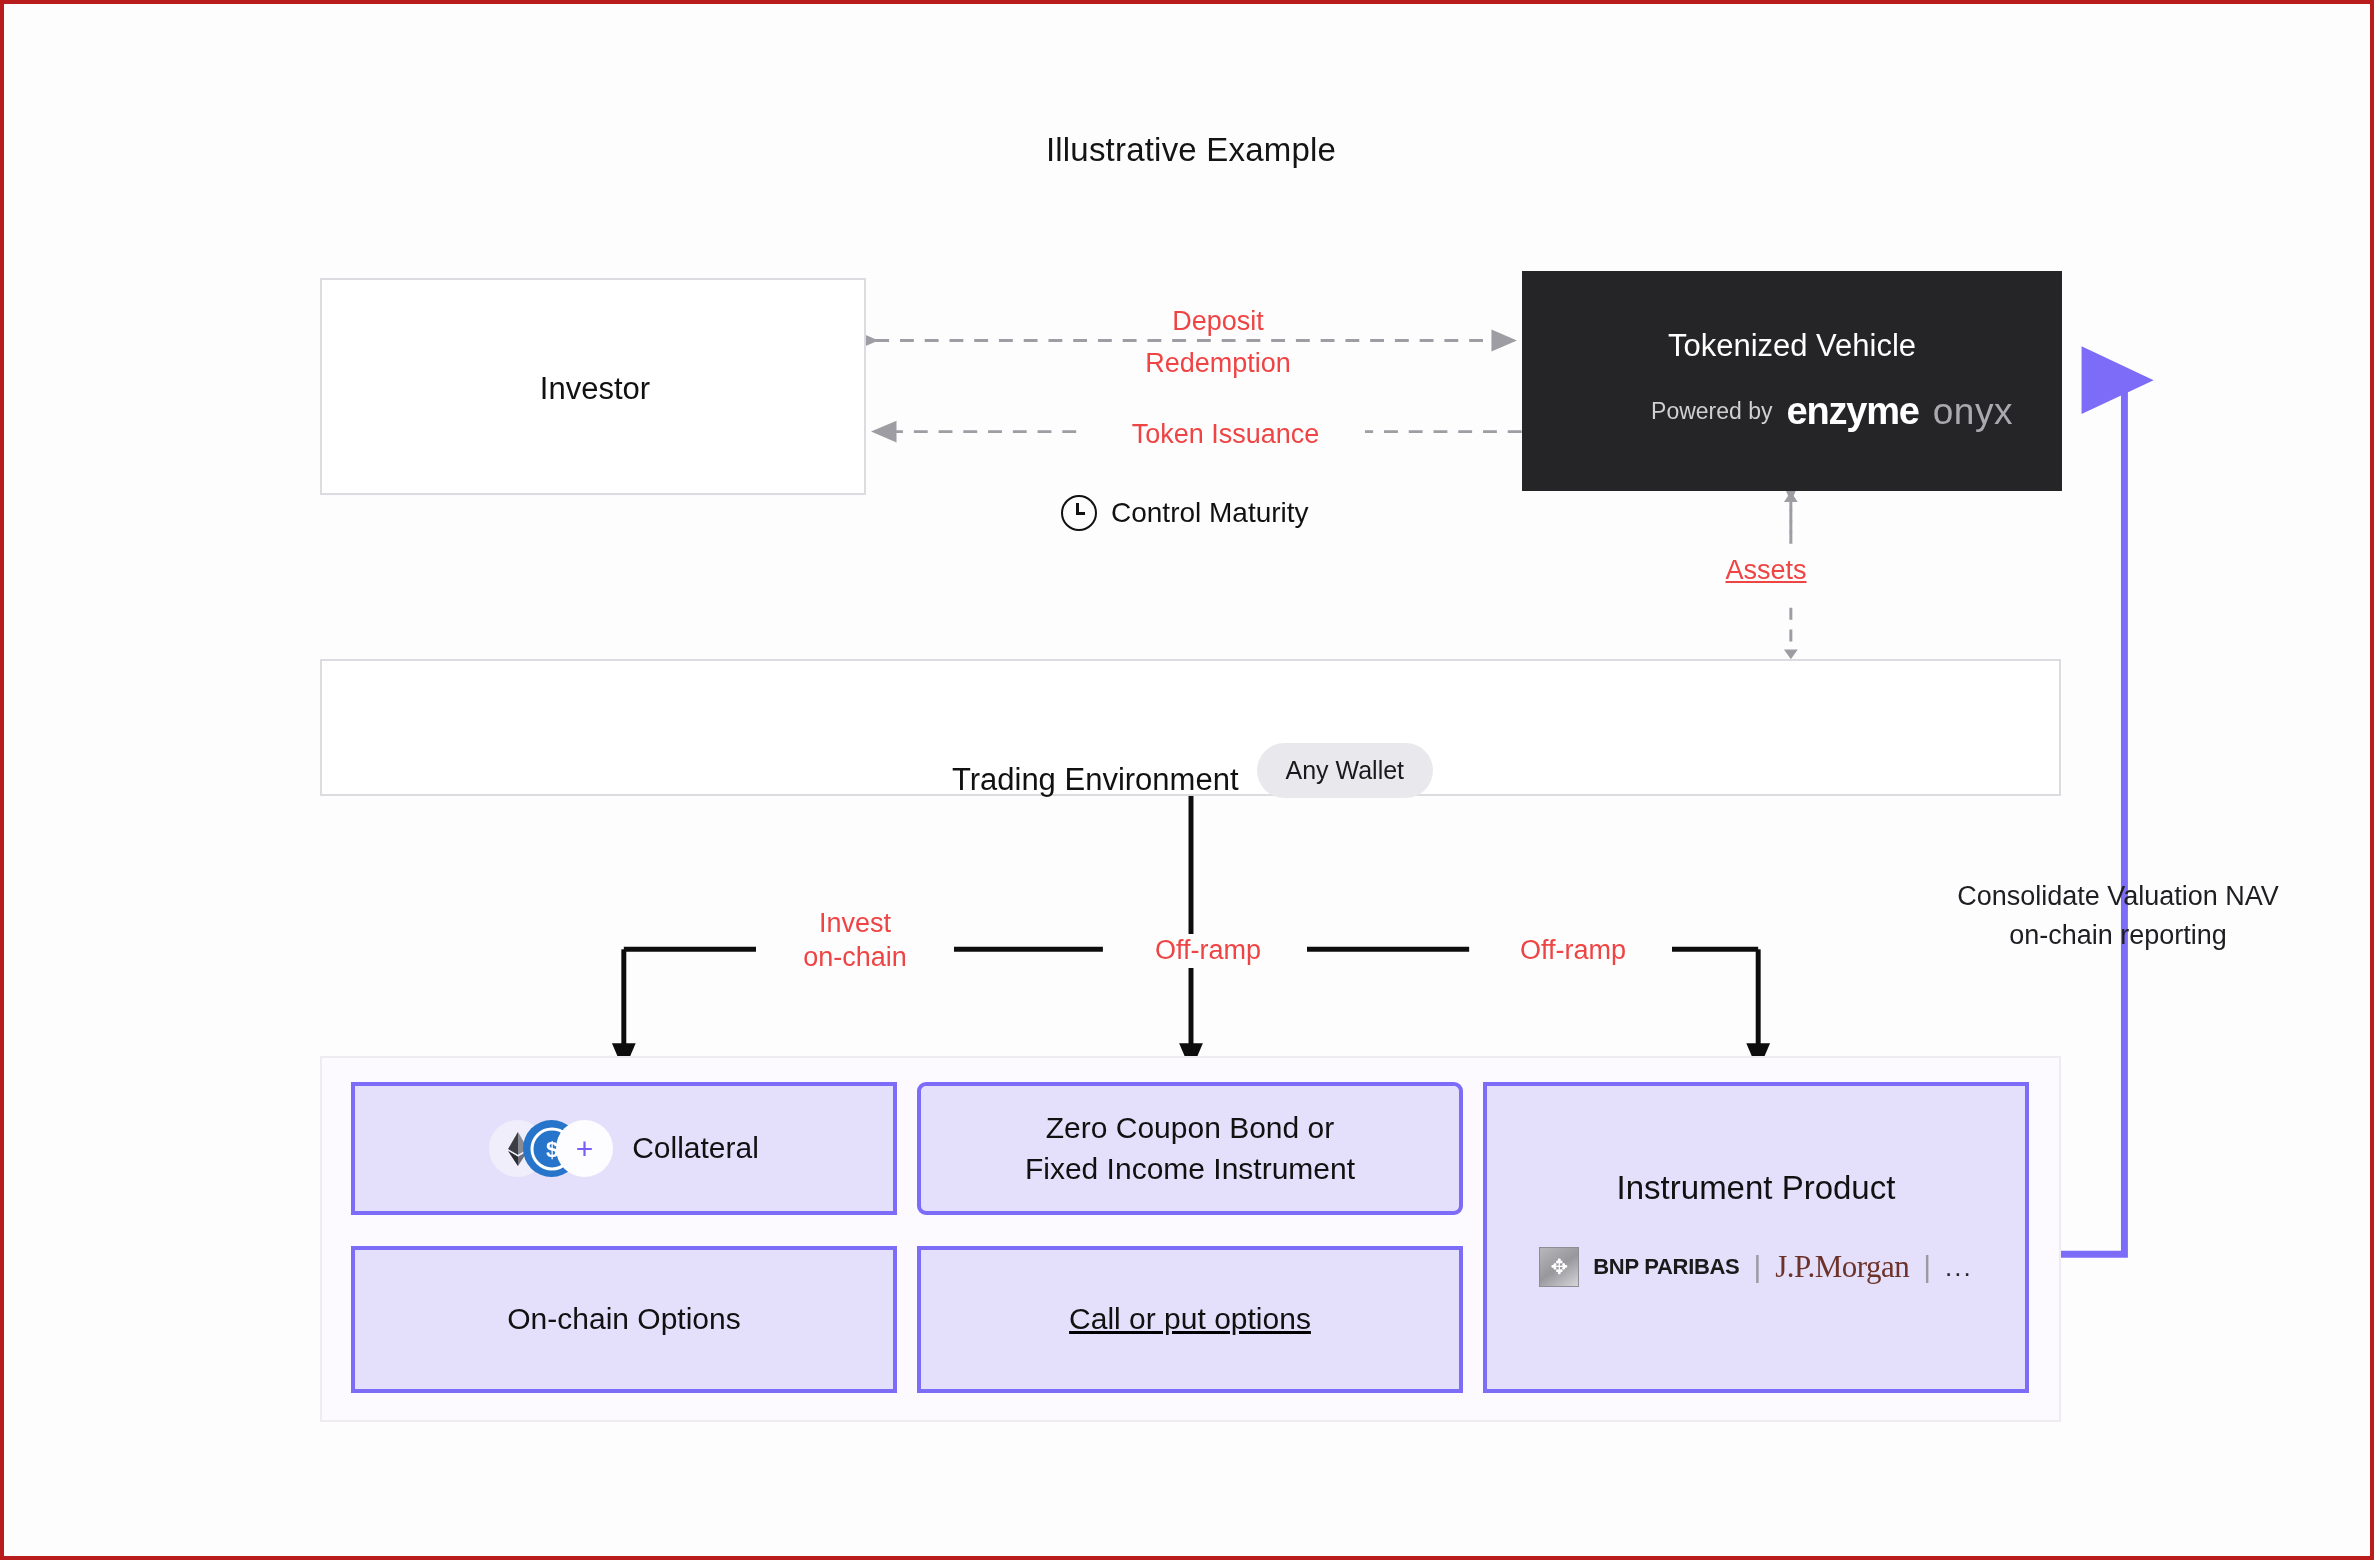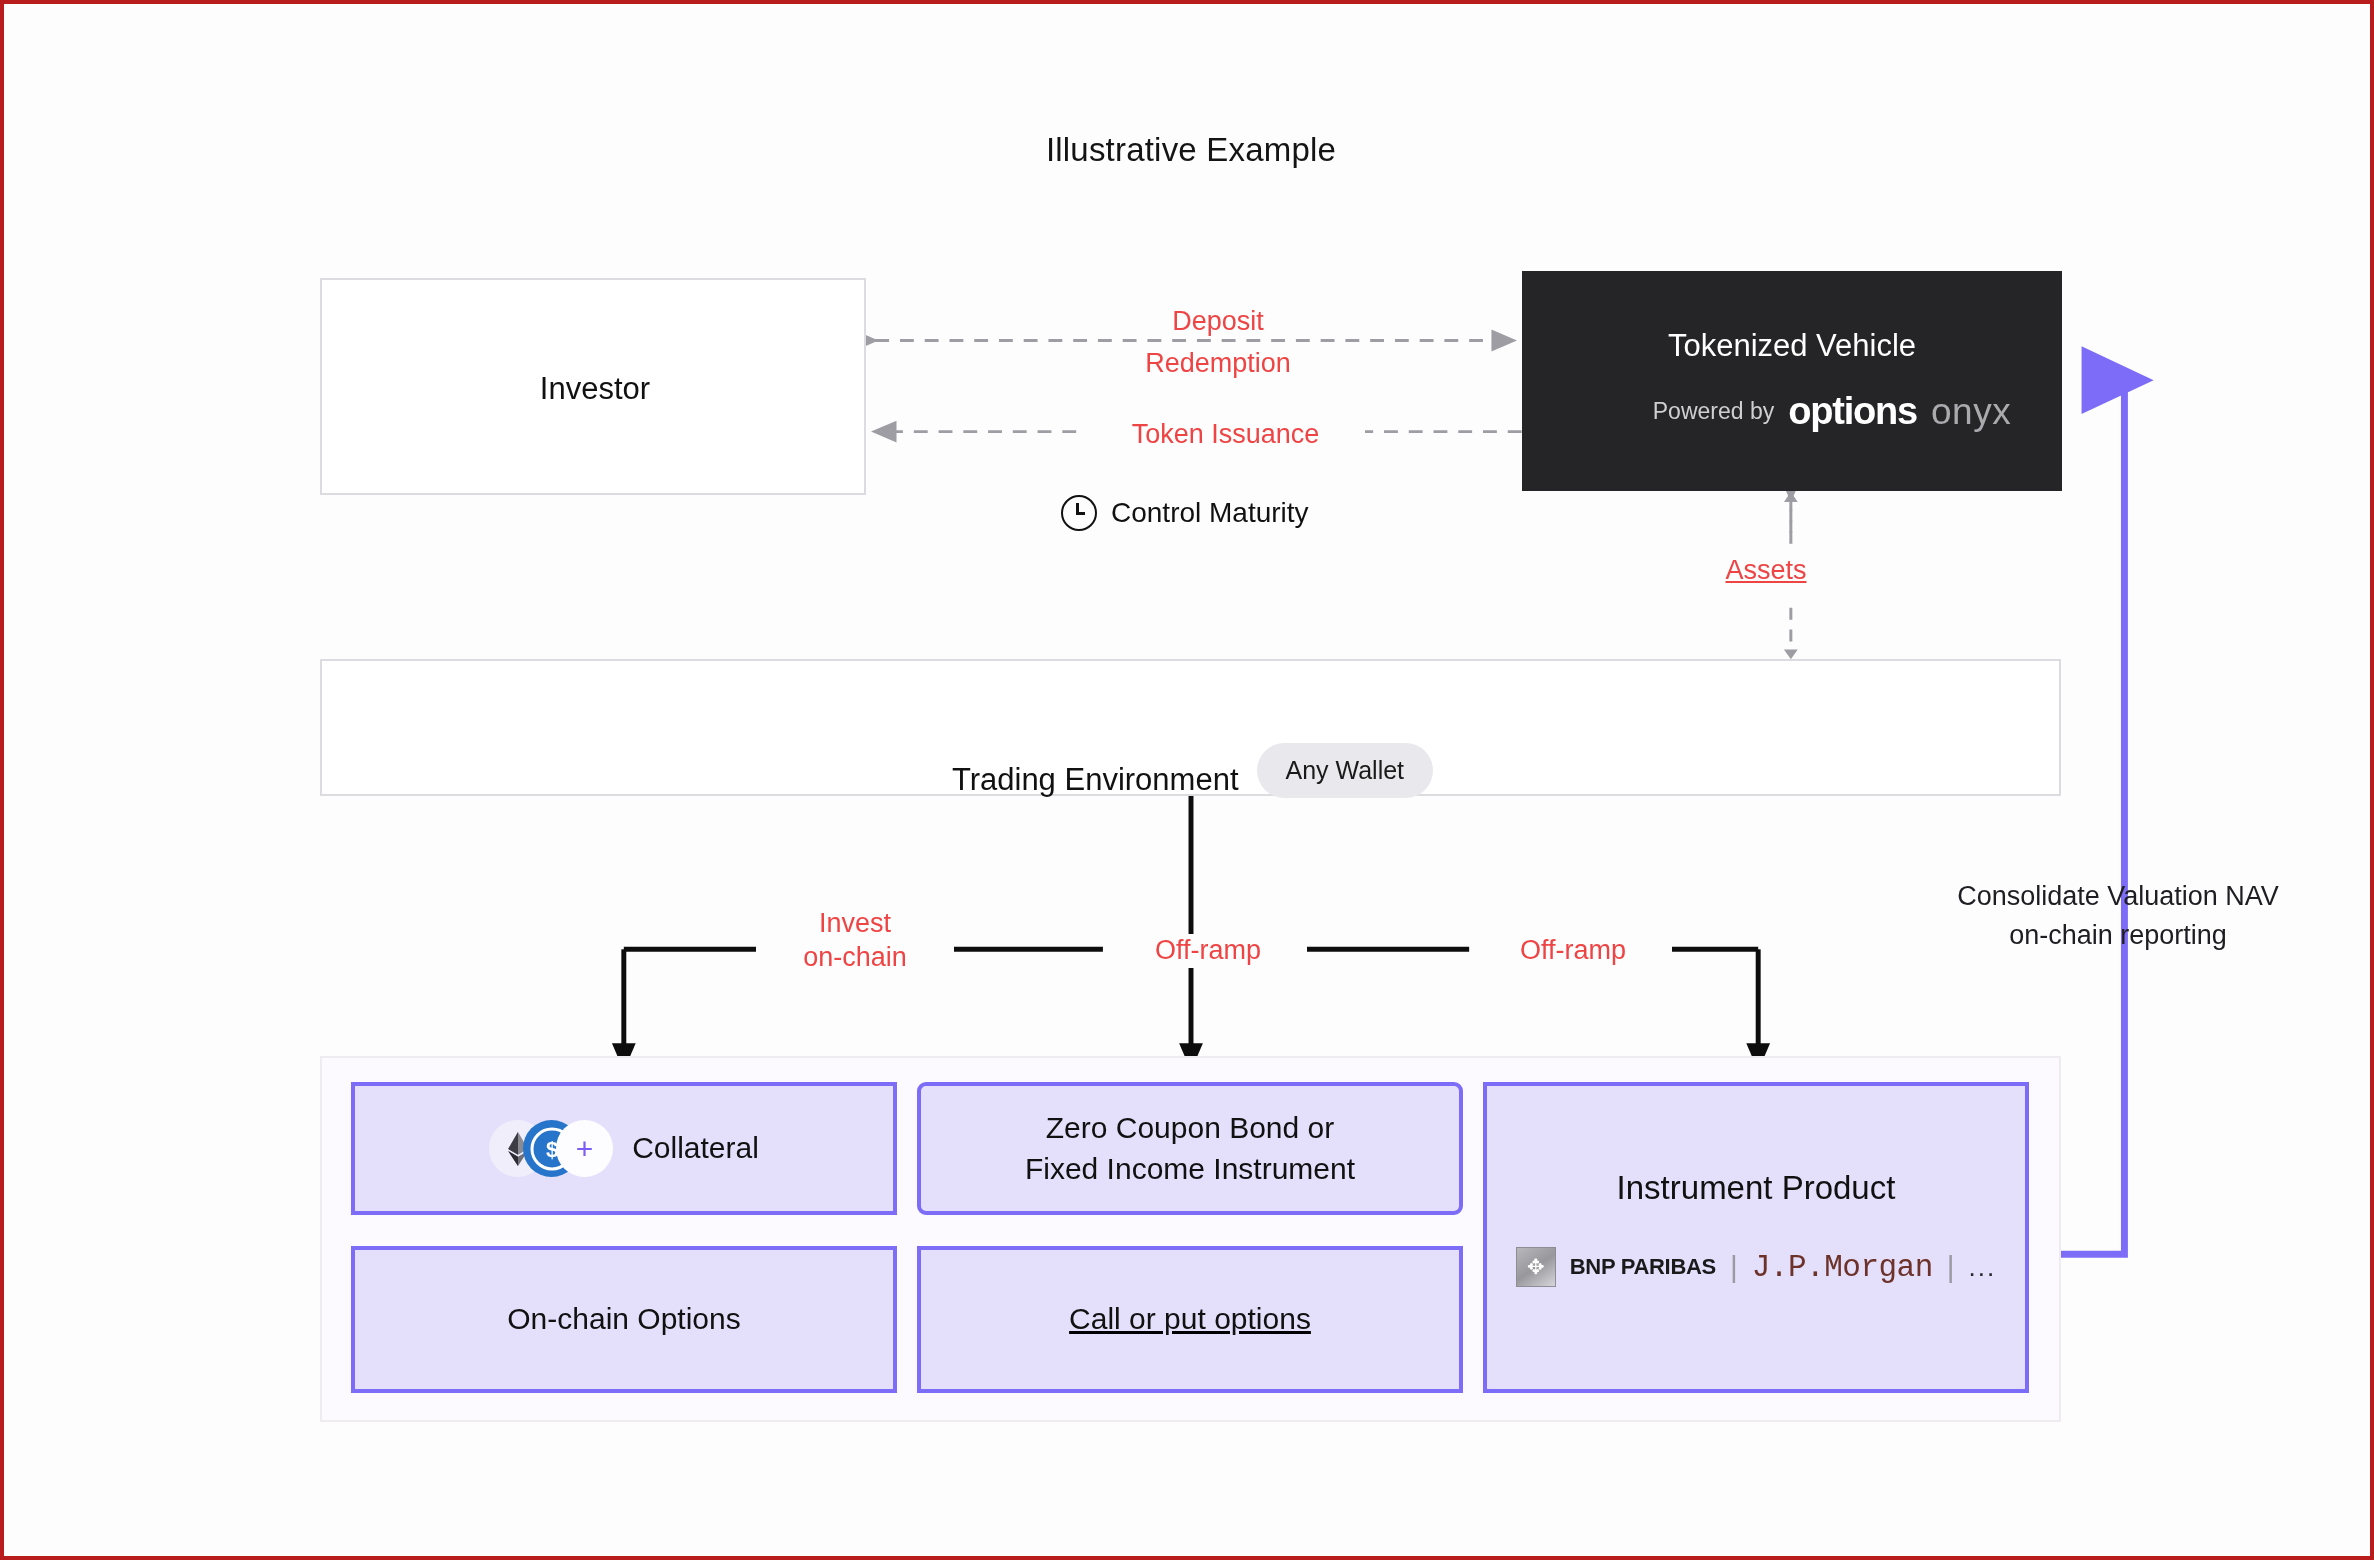--- a/index.html
+++ b/index.html
@@ -188,21 +188,21 @@
     position: absolute;
     left: 0; top: 0; width: 38px; height: 38px;
     color: #ffffff;
     font-size: 21px;
     line-height: 38px;
     text-align: center;
   }
   #bnp-name { font-size: 22px; font-weight: 700; color: #1a1a1a; letter-spacing: -0.3px; }
   .bank-sep { color: #9a9aa0; font-size: 30px; font-weight: 300; }
   #jpm-name {
-    font-family: Liberation Mono, monospace;
+    font-family: Liberation Serif, serif;
     font-size: 31px;
     color: #6d3229;
     letter-spacing: -0.5px;
   }
   #bank-ellipsis { font-size: 26px; color: #27272c; letter-spacing: 2px; }
 
   
   .flow-label {
     position: absolute;
     font-size: 27px;
@@ -328,21 +328,21 @@
   </svg>
 
   <div class="plain-box" id="investor-box">
     <div class="box-label" id="investor-label">Investor</div>
   </div>
 
   <div id="vehicle-box">
     <div id="vehicle-title">Tokenized Vehicle</div>
     <div id="vehicle-powered">
       <span id="powered-by-text">Powered by</span>
-      <span id="enzyme-word">options</span>
+      <span id="enzyme-word">enzyme</span>
       <span id="onyx-word">onyx</span>
     </div>
   </div>
 
   <div class="flow-label" id="label-deposit">Deposit</div>
   <div class="flow-label" id="label-redemption">Redemption</div>
   <div class="flow-label" id="label-token-issuance">Token Issuance</div>
   <div class="flow-label" id="label-assets">Assets</div>
 
   <div id="control-maturity">

